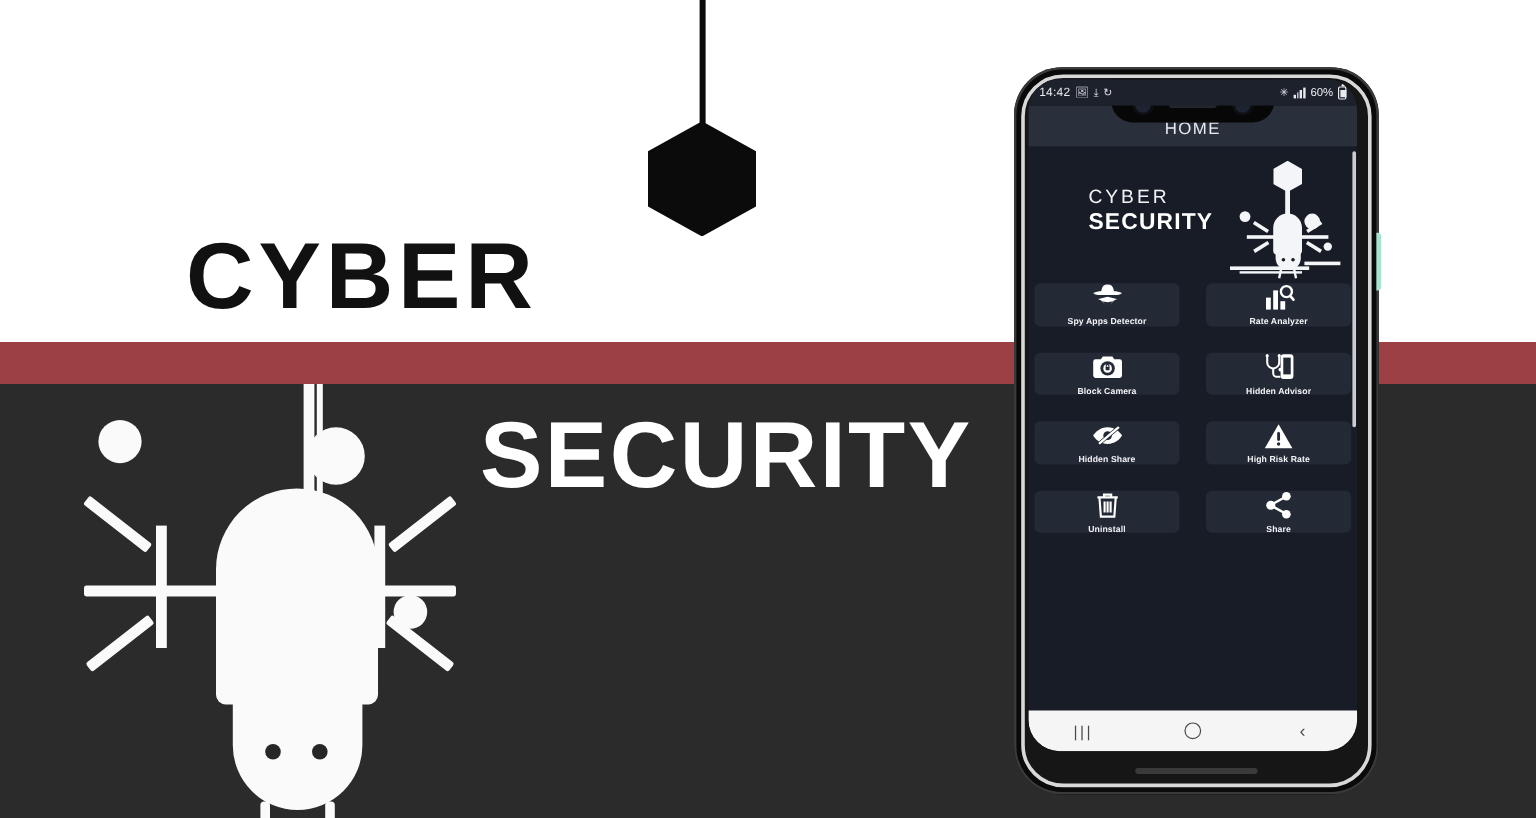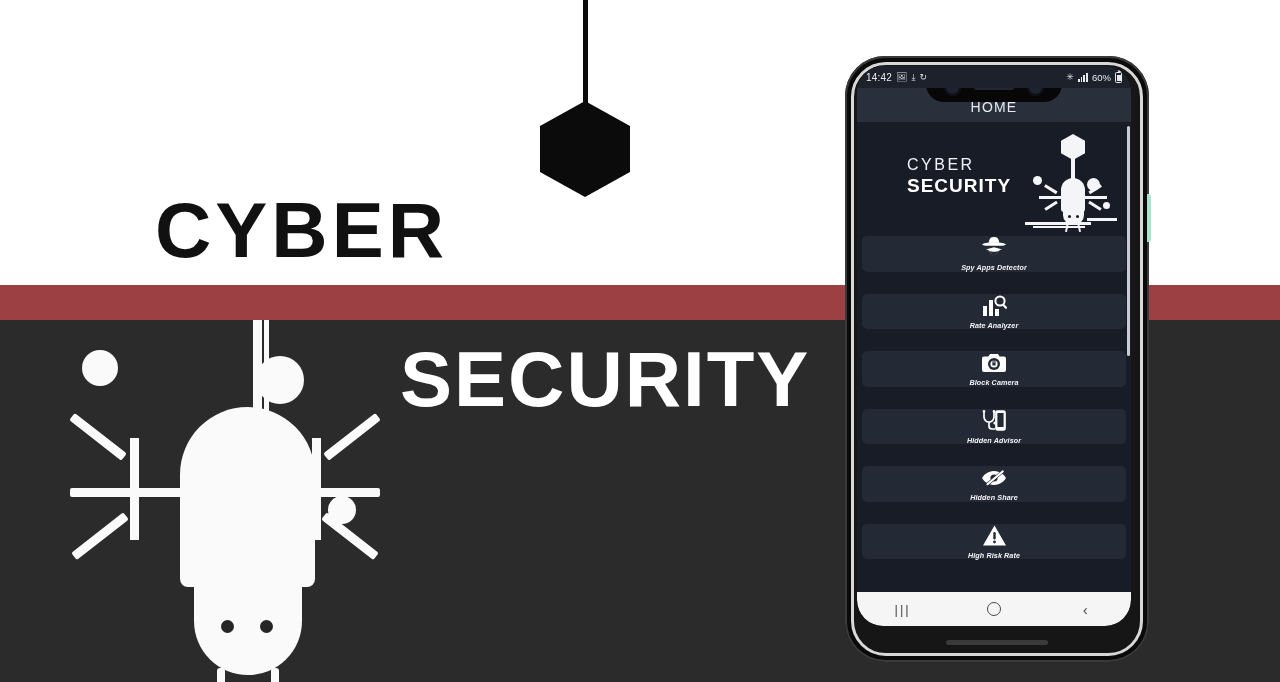--- a/index.html
+++ b/index.html
@@ -180,22 +180,22 @@
   #sb-notch { left:18px; top:54px; width:4px; height:14px; background:#181c26; border-radius:1px; }
   #sb-head { left:38px; top:72px; width:21px; height:19px; border-radius:3px 3px 10px 10px; }
   .sb-eye { position:absolute; width:3px; height:3px; border-radius:50%; background:#181c26; }
   #sb-line1 { left:0px; top:88px; width:66px; height:3px; }
   #sb-line2 { left:62px; top:84px; width:30px; height:3px; }
   #sb-line3 { left:8px; top:92px; width:52px; height:2px; }
 
   
   #grid {
     position:absolute; left:5px; top:170px; width:264px; height:148px;
-    display:grid; grid-template-columns:repeat(1, 1fr);
-    grid-template-rows:repeat(3, 1fr); gap:22px;font-style:italic;
+    display:grid; grid-template-columns:repeat(2, 1fr);
+    grid-template-rows:repeat(3, 1fr); gap:22px;
   }
   .tile {
     background:#242936; border-radius:5px;
     display:flex; flex-direction:column; align-items:center;
     justify-content:center; gap:4px; cursor:pointer;
   }
   .tile-ico {
     height:24px; display:flex; align-items:center; justify-content:center;
     color:#ffffff;
   }
@@ -428,21 +428,43 @@
         <div class="tile-ico">
           <svg width="25" height="23" viewBox="0 0 25 23">
             <path d="M12.5 1.5 24 21.5H1L12.5 1.5z" fill="#fff"></path>
             <rect x="11.3" y="8" width="2.4" height="7.5" rx="1.2" fill="#242936"></rect>
             <circle cx="12.5" cy="18" r="1.4" fill="#242936"></circle>
           </svg>
         </div>
         <div class="tile-lbl">High Risk Rate</div>
       </div>
 
-
+      <div class="tile">
+        <div class="tile-ico">
+          <svg width="22" height="24" viewBox="0 0 22 24" fill="none" stroke="#fff" stroke-width="1.8">
+            <path d="M2.5 5.5h17"></path>
+            <path d="M8 5.5V3.2h6v2.3"></path>
+            <path d="M4.2 5.5 5.4 21.5h11.2L17.8 5.5"></path>
+            <path d="M8.5 9v9M11 9v9M13.5 9v9"></path>
+          </svg>
+        </div>
+        <div class="tile-lbl">Uninstall</div>
+      </div>
+
+      <div class="tile">
+        <div class="tile-ico">
+          <svg width="24" height="24" viewBox="0 0 24 24">
+            <circle cx="18" cy="4.5" r="3.6" fill="#fff"></circle>
+            <circle cx="18" cy="19.5" r="3.6" fill="#fff"></circle>
+            <circle cx="5" cy="12" r="3.8" fill="#fff"></circle>
+            <path d="M7.6 10.4 15.6 6M7.6 13.6 15.6 18" stroke="#fff" stroke-width="2"></path>
+          </svg>
+        </div>
+        <div class="tile-lbl">Share</div>
+      </div>
 
 
     </div>
 
     <div id="scroll-track">
       <div id="scroll-thumb"></div>
     </div>
 
     <div id="navbar">
       <div class="nav-btn" id="nav-recents">|||</div>

